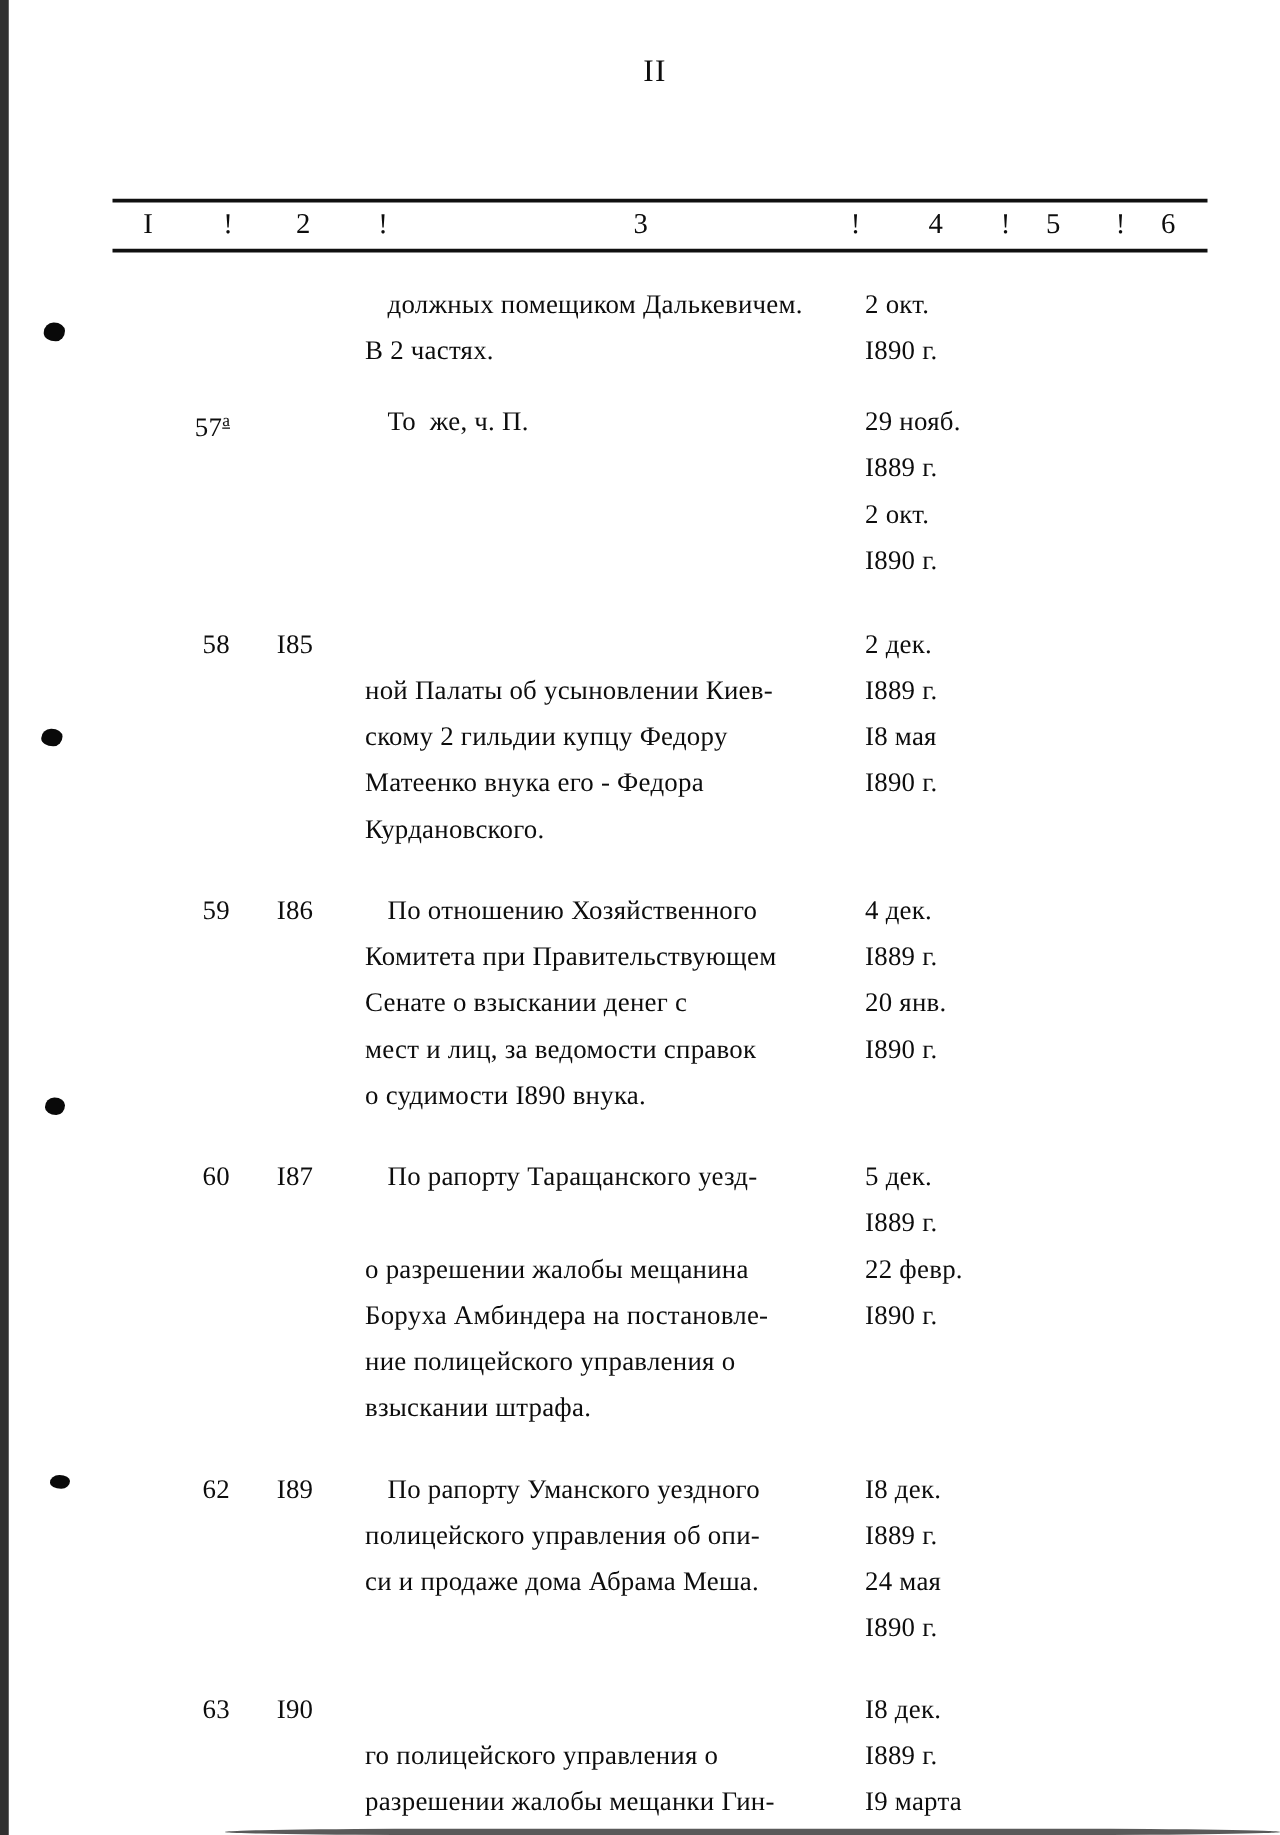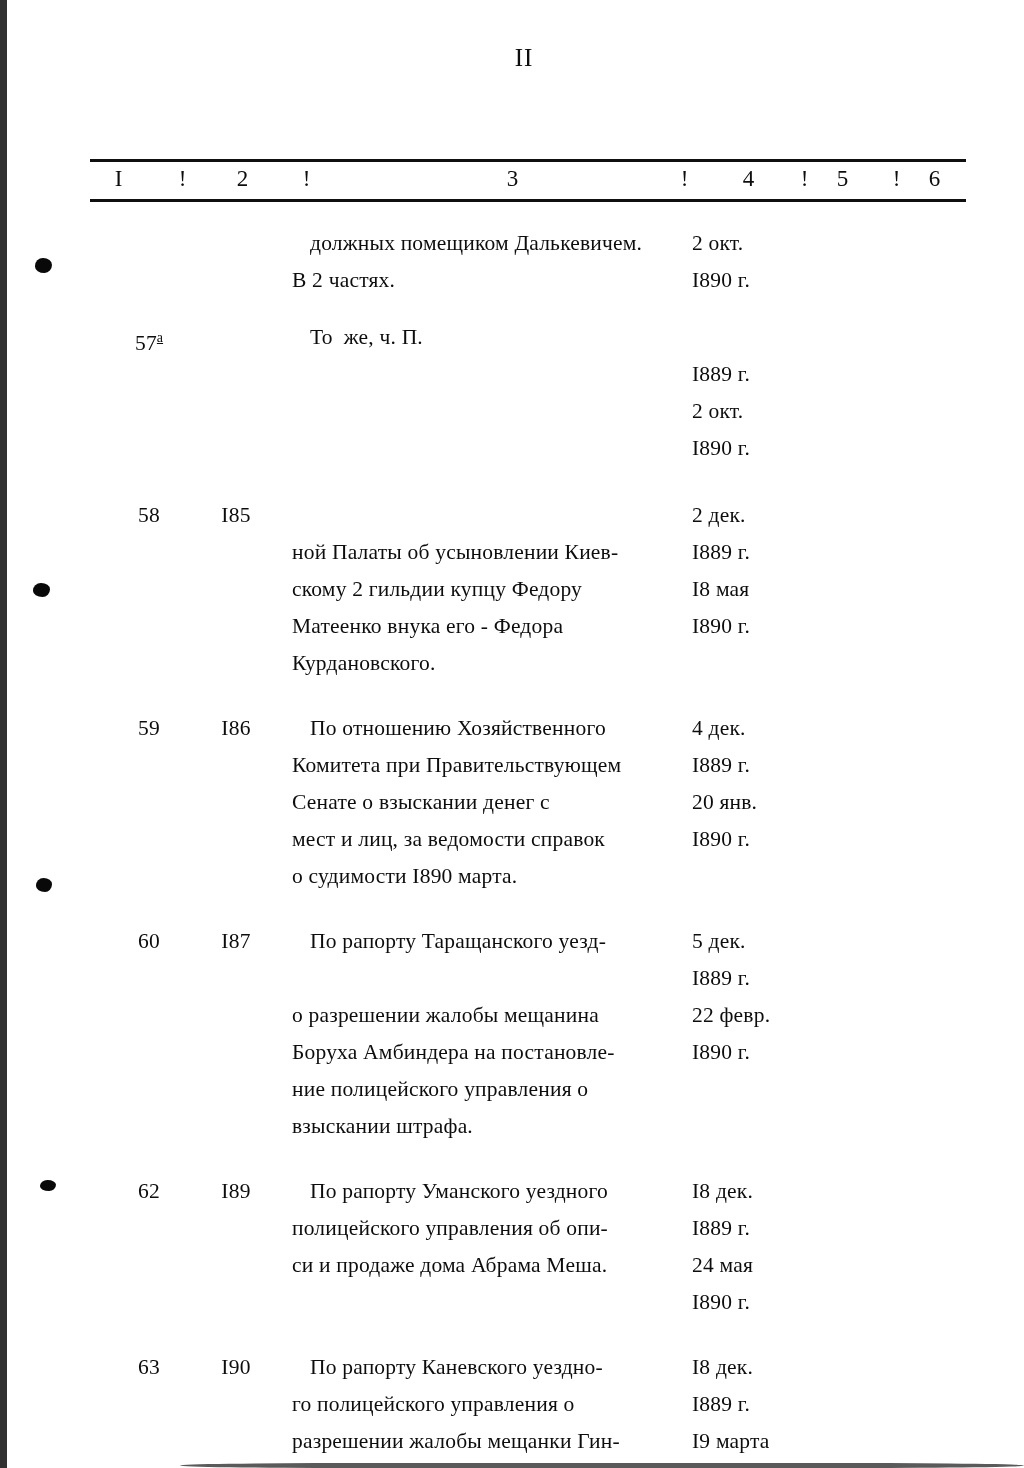--- a/index.html
+++ b/index.html
@@ -108,21 +108,21 @@
     width: 1024px;
   }
   .cell {
     position: absolute;
     top: 0;
     font-size: 21.5px;
     line-height: 37px;
     white-space: pre;
     letter-spacing: 0.2px;
   }
-  .c-num   { left: 108px; width: 70px; text-align: center; }
+  .c-num   { left: 108px; width: 70px; text-align: right; }
   .c-inv   { left: 190px; width: 80px; text-align: center; }
   .c-desc  { left: 286px; width: 400px; text-align: left; }
   .c-desc.indent { left: 304px; }
   .c-date  { left: 686px; width: 300px; text-align: left; }
 
   .sup-a {
     font-size: 14px;
     vertical-align: super;
     text-decoration: underline;
     text-underline-offset: 1px;
@@ -170,20 +170,21 @@
         <div class="entry-line">
           <div class="cell c-desc">В 2 частях.</div>
           <div class="cell c-date">I890 г.</div>
         </div>
       </div>
       <div style="height: 20px;"></div>
       <div class="entry">
         <div class="entry-line">
           <div class="cell c-num">57<span class="sup-a">а</span></div>
           <div class="cell c-desc indent">То  же, ч. П.</div>
+          <div class="cell c-date">29 нояб.</div>
         </div>
         <div class="entry-line">
           <div class="cell c-date">I889 г.</div>
         </div>
         <div class="entry-line">
           <div class="cell c-date">2 окт.</div>
         </div>
         <div class="entry-line">
           <div class="cell c-date">I890 г.</div>
         </div>
@@ -225,21 +226,21 @@
         </div>
         <div class="entry-line">
           <div class="cell c-desc">Сенате о взыскании денег с</div>
           <div class="cell c-date">20 янв.</div>
         </div>
         <div class="entry-line">
           <div class="cell c-desc">мест и лиц, за ведомости справок</div>
           <div class="cell c-date">I890 г.</div>
         </div>
         <div class="entry-line">
-          <div class="cell c-desc">о судимости I890 марта.</div>
+          <div class="cell c-desc">о судимости I890 внука.</div>
         </div>
       </div>
       <div style="height: 28px;"></div>
       <div class="entry">
         <div class="entry-line">
           <div class="cell c-num">60</div>
           <div class="cell c-inv">I87</div>
           <div class="cell c-desc indent">По рапорту Таращанского уезд-</div>
           <div class="cell c-date">5 дек.</div>
         </div>
@@ -279,21 +280,20 @@
         </div>
         <div class="entry-line">
           <div class="cell c-date">I890 г.</div>
         </div>
       </div>
       <div style="height: 28px;"></div>
       <div class="entry">
         <div class="entry-line">
           <div class="cell c-num">63</div>
           <div class="cell c-inv">I90</div>
-          <div class="cell c-desc indent">По рапорту Каневского уездно-</div>
           <div class="cell c-date">I8 дек.</div>
         </div>
         <div class="entry-line">
           <div class="cell c-desc">го полицейского управления о</div>
           <div class="cell c-date">I889 г.</div>
         </div>
         <div class="entry-line">
           <div class="cell c-desc">разрешении жалобы мещанки Гин-</div>
           <div class="cell c-date">I9 марта</div>
         </div>

